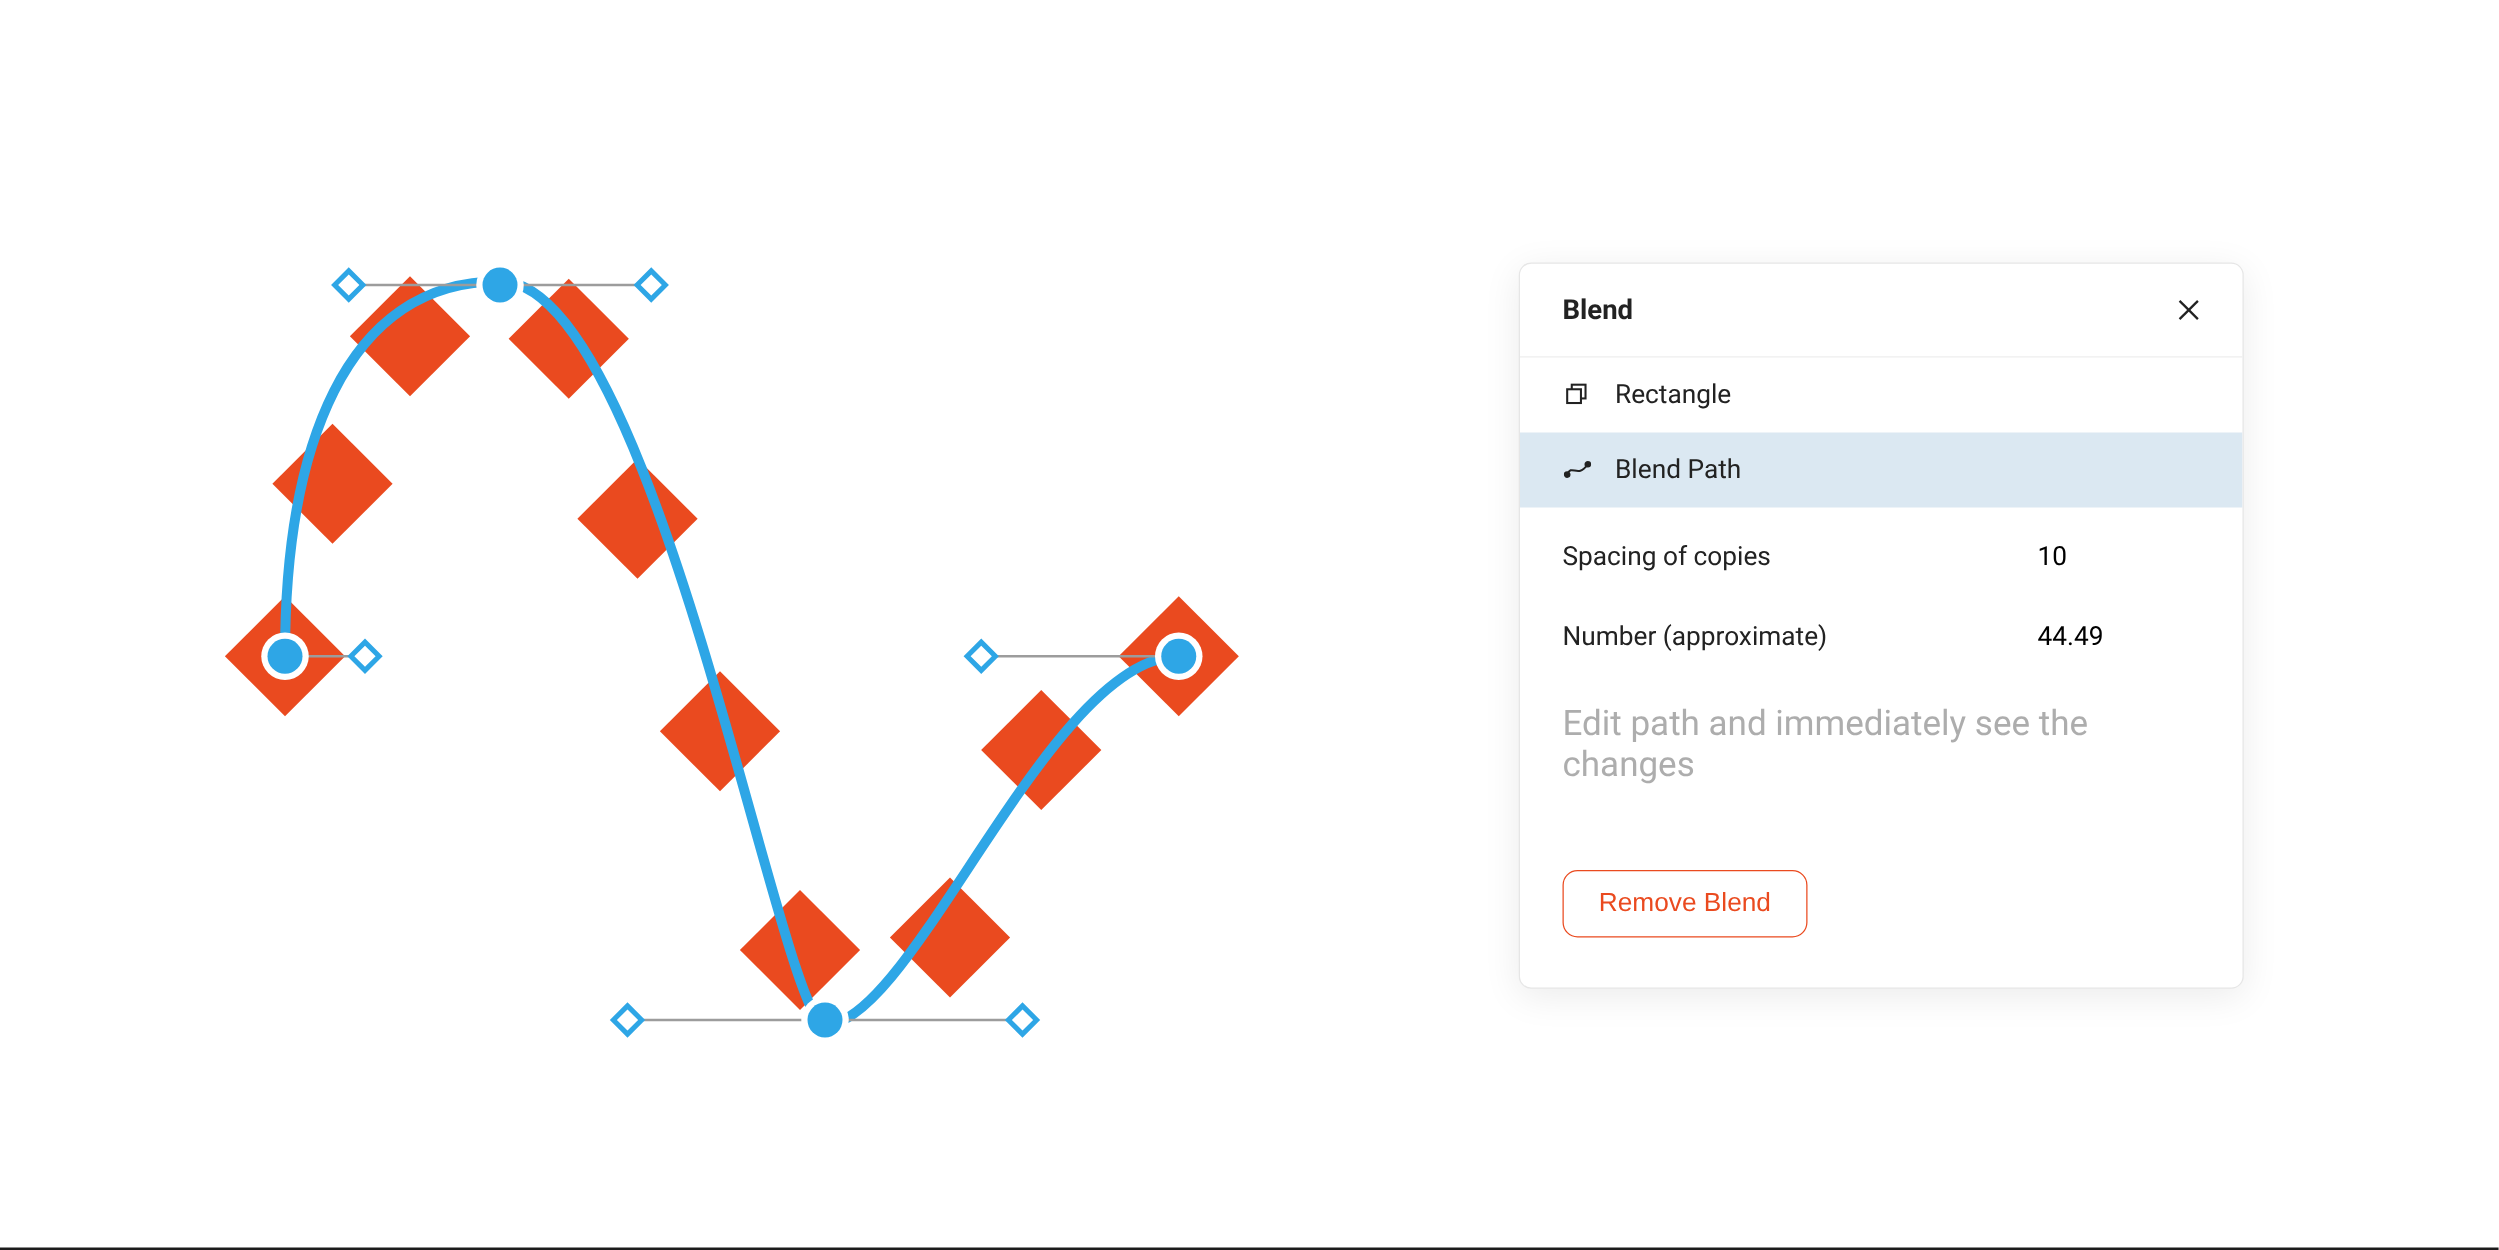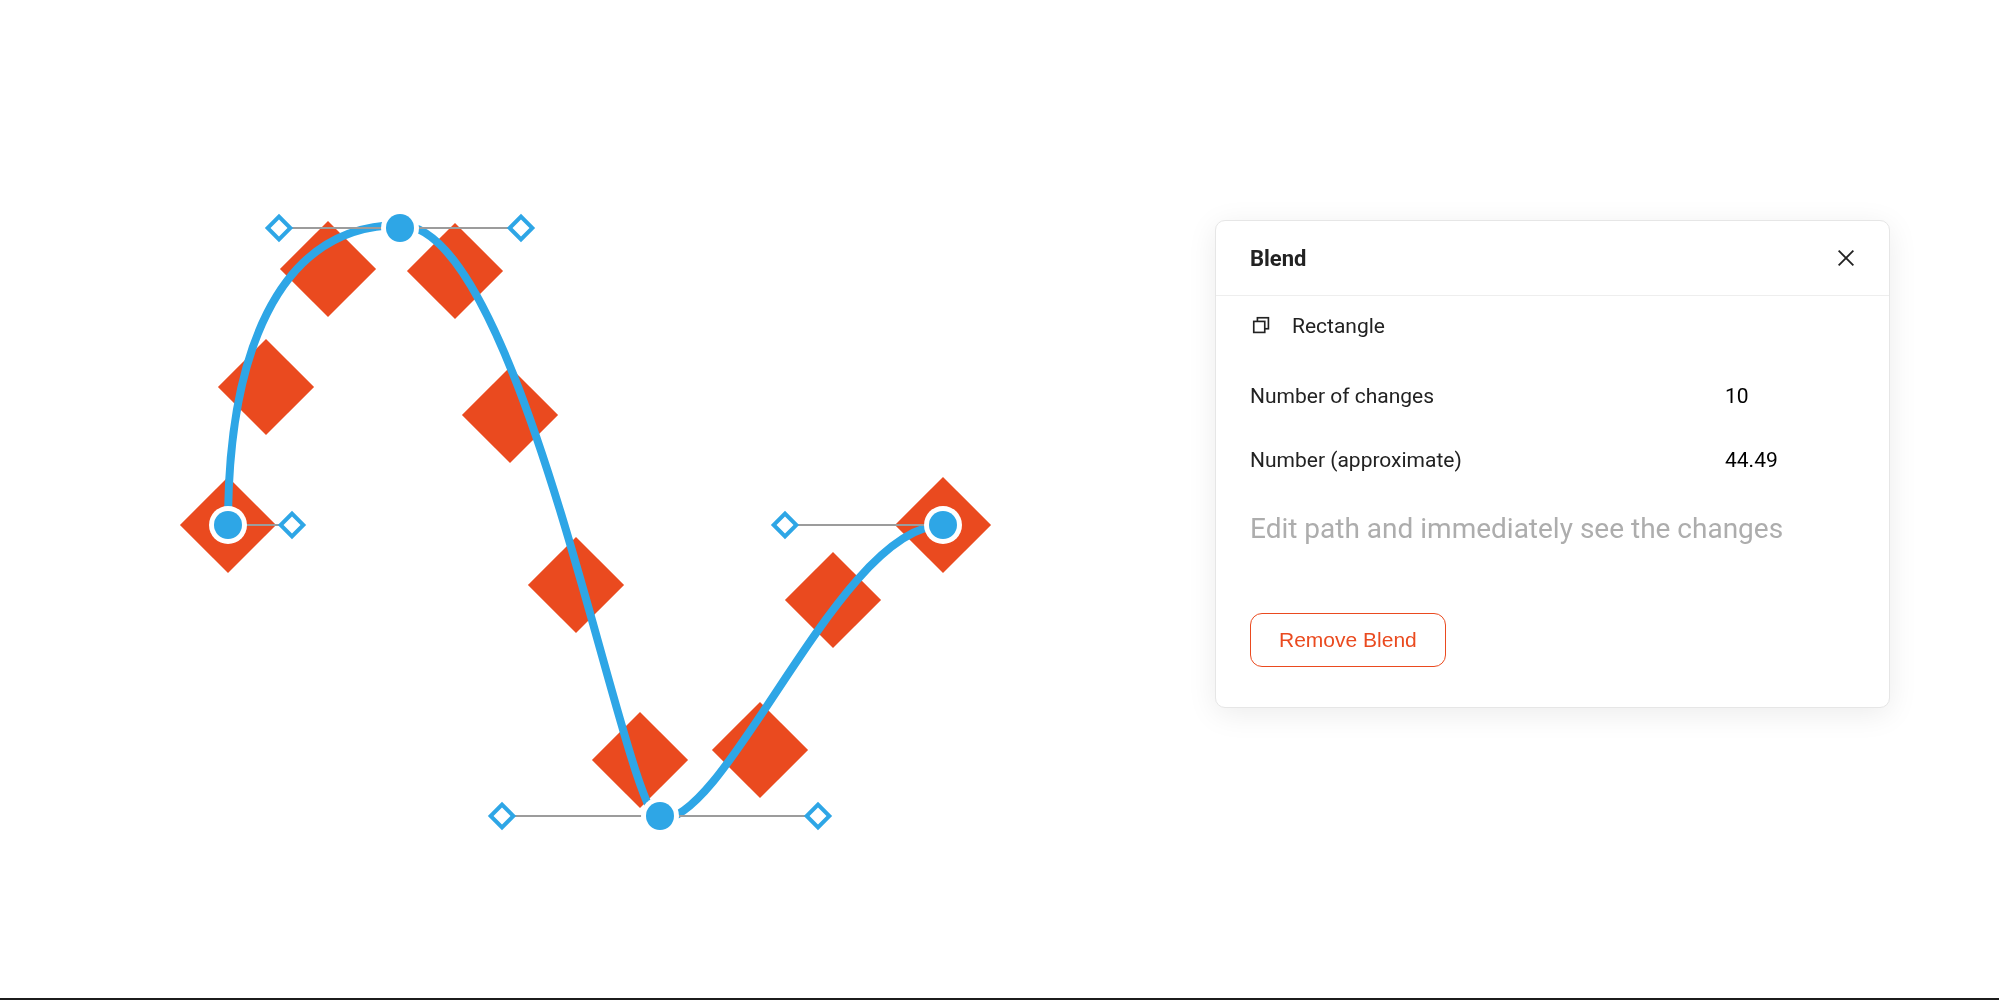--- a/index.html
+++ b/index.html
@@ -24,22 +24,22 @@
     left: 0;
     top: 0;
     width: 1000px;
     height: 1000px;
   }
 
   
   .panel {
     position: absolute;
     left: 1215px;
-    top: 220px;
-    width: 675px;
+    top: 210px;
+    width: 580px;
     background: #ffffff;
     border: 1px solid #e6e6e6;
     border-radius: 10px;
     box-shadow: 0 6px 30px rgba(0,0,0,0.08);
     overflow: hidden;
   }
 
   .panel-header {
     display: flex;
     align-items: center;
@@ -185,25 +185,35 @@
     <div class="panel-list">
       <div class="panel-item">
         <span class="icon">
           <svg viewBox="0 0 24 24" width="22" height="22" fill="none" stroke="#222" stroke-width="1.8">
             <rect x="7" y="3" width="12" height="12"></rect>
             <rect x="3" y="7" width="12" height="12" fill="#fff"></rect>
           </svg>
         </span>
         <span>Rectangle</span>
       </div>
+      <div class="panel-item selected">
+        <span class="icon">
+          <svg viewBox="0 0 24 24" width="22" height="22" fill="none" stroke="#222" stroke-width="1.8">
+            <path d="M3 16 C7 6, 12 20, 21 7"></path>
+            <circle cx="3" cy="16" r="2" fill="#222"></circle>
+            <circle cx="21" cy="7" r="2" fill="#222"></circle>
+          </svg>
+        </span>
+        <span>Blend Path</span>
+      </div>
     </div>
 
     <div class="panel-body">
       <div class="prop-row">
-        <span>Number of changes</span>
+        <span>Spacing of copies</span>
         <span class="value">10</span>
       </div>
       <div class="prop-row">
         <span>Number (approximate)</span>
         <span class="value">44.49</span>
       </div>
       <div class="hint">Edit path and immediately see the changes</div>
       <button class="remove-btn">Remove Blend</button>
     </div>
   </div>

